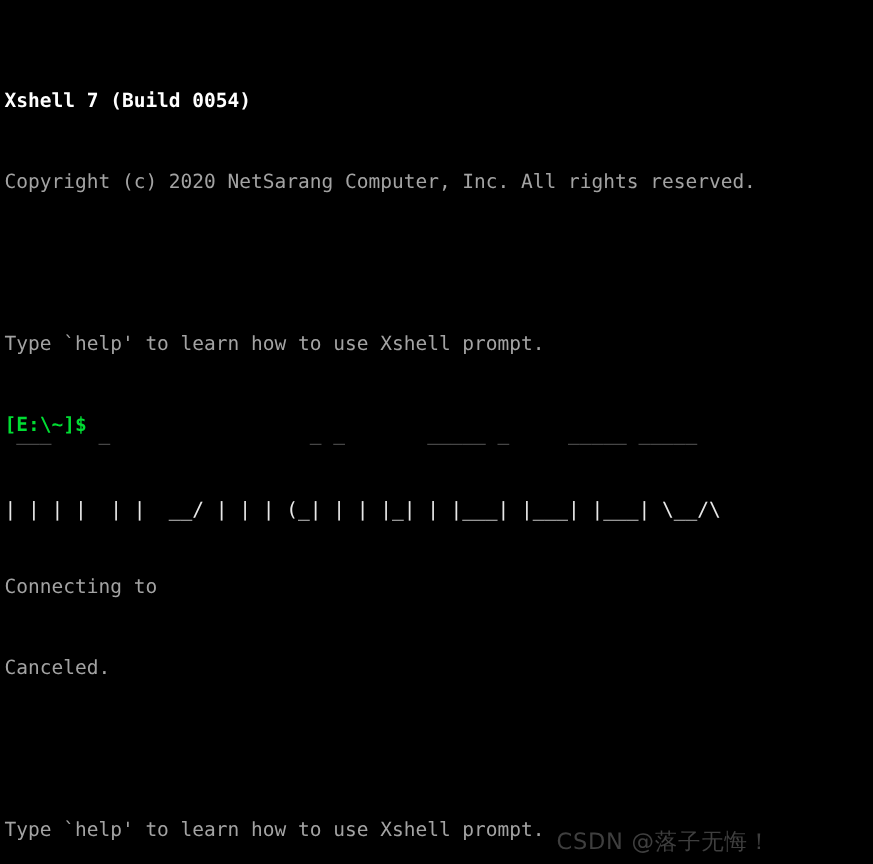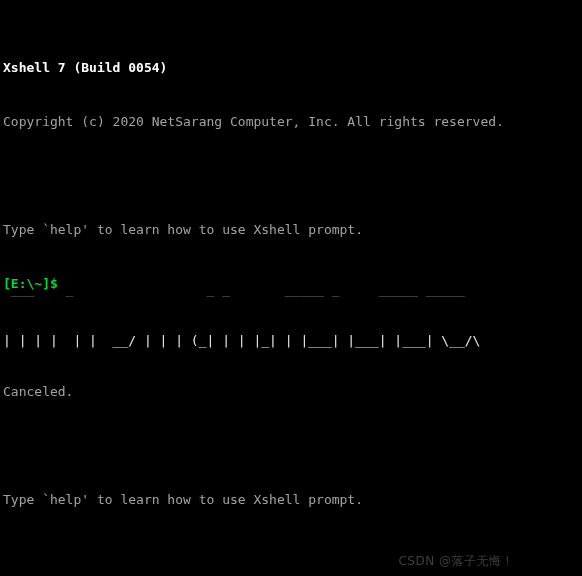--- a/index.html
+++ b/index.html
@@ -53,37 +53,38 @@
   .b-white{ color: #e8e8e8; }
   .b-gray { color: #7a7a7a; }
 
   
   #watermark {
     position: absolute;
     right: 6px;
     bottom: 6px;
     color: #4a4a4a;
     font-family: "DejaVu Sans", sans-serif;
-    font-size: 12px;
+    font-size: 15px;
     letter-spacing: 0.5px;
     white-space: nowrap;
     opacity: 0.85;
   }
 </style>
 </head>
 <body>
 
 <div id="terminal">
 
   <div class="line bold">Xshell 7 (Build 0054)</div>
   <div class="line white">Copyright (c) 2020 NetSarang Computer, Inc. All rights reserved.</div>
   <div class="blank"></div>
   <div class="line white">Type `help' to learn how to use Xshell prompt.</div>
   <div class="line prompt-green">[E:\~]$</div>
   <div class="blank"></div>
+  <div class="line white">Connecting to</div>
   <div class="line white">Canceled.</div>
   <div class="blank"></div>
   <div class="line white">Type `help' to learn how to use Xshell prompt.</div>
   
   
   
   
   
 
   

